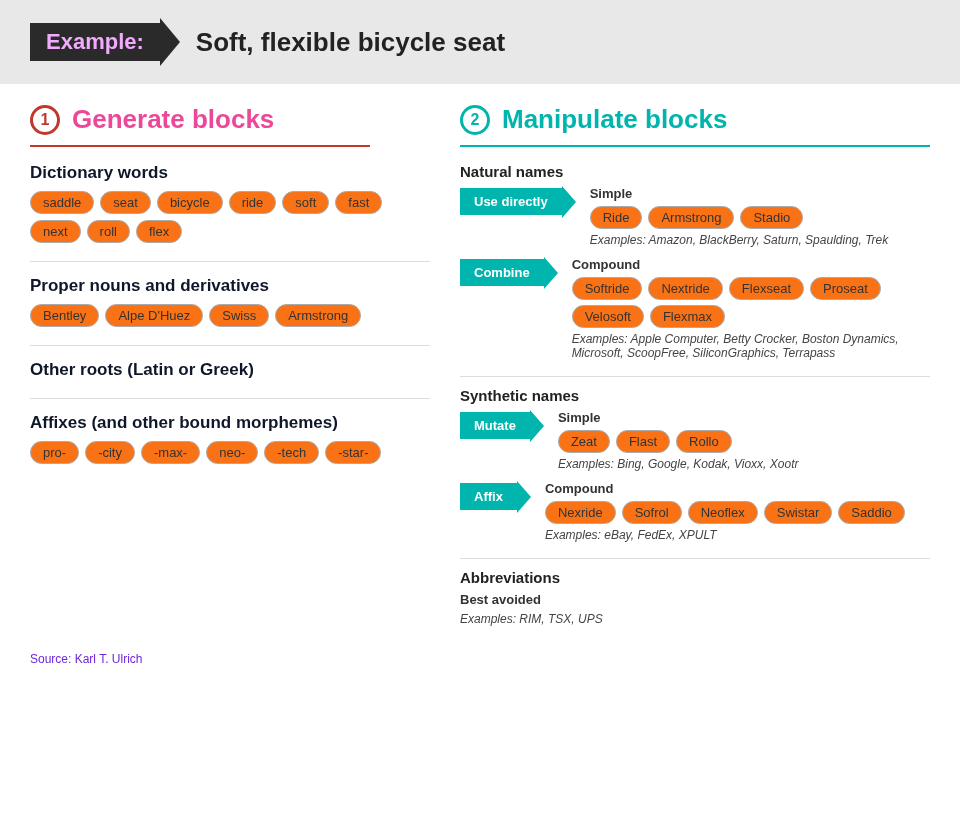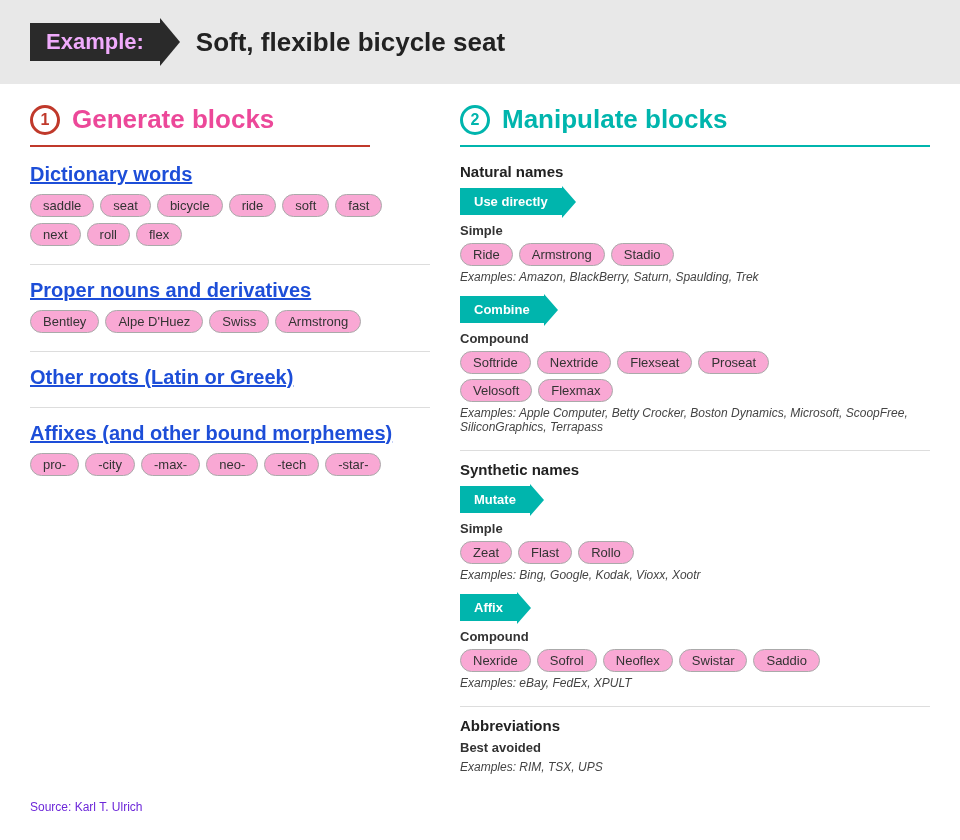--- a/index.html
+++ b/index.html
@@ -105,38 +105,37 @@
       background: #00b5ad;
       margin-bottom: 16px;
       width: 100%;
     }
 
     
     .block {
       margin-bottom: 18px;
     }
     .block-title {
-      font-size: 20px;
-      font-weight: bold;
-      color: #1d4ed8;
+      font-size: 17px;
+      font-weight: bold;
+      color: #0f172a;
       margin-bottom: 8px;
-      text-decoration: underline;
     }
     .tags {
       display: flex;
       flex-wrap: wrap;
       gap: 6px;
     }
     .tag {
       border: 1px solid #aaa;
       border-radius: 14px;
       padding: 3px 12px;
       font-size: 13px;
       color: #333;
-      background: #f9a8d4;
+      background: #f97316;
     }
     .block-divider {
       height: 1px;
       background: #ddd;
       margin: 14px 0;
     }
 
     
     .right-section {
       margin-bottom: 10px;
@@ -164,22 +163,21 @@
       height: 1px;
       background: #ddd;
       margin: 10px 0;
     }
 
     
     .arrow-row {
       display: flex;
       align-items: flex-start;
       margin-bottom: 4px;
-      gap: 8px;
-      flex-direction: column;
+      gap: 0;
     }
     .arrow-btn-wrap {
       display: flex;
       align-items: center;
       margin-right: 10px;
       padding-top: 2px;
     }
     .arrow-btn {
       background: #00b5ad;
       color: #fff;

